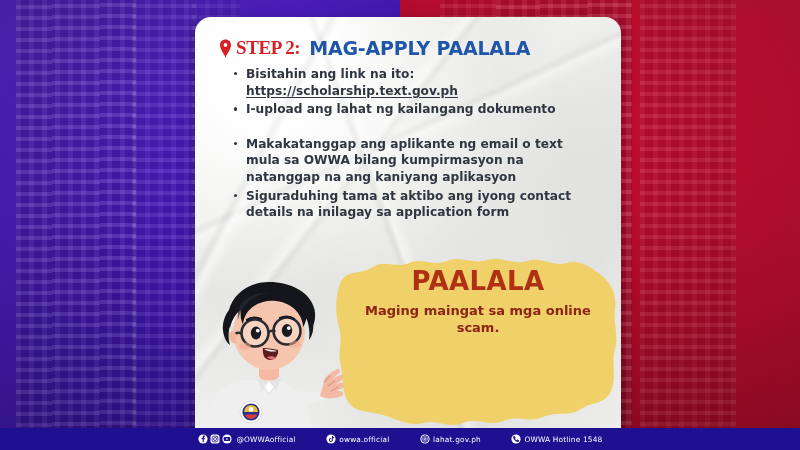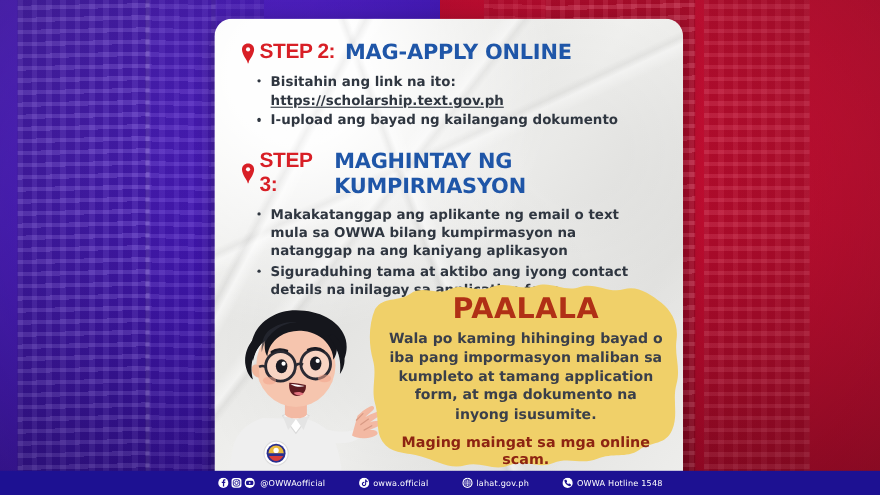--- a/index.html
+++ b/index.html
@@ -71,21 +71,21 @@
       linear-gradient(155deg, rgba(0,0,0,0) 33%, rgba(0,0,0,.04) 34%, rgba(255,255,255,.38) 35%, rgba(0,0,0,0) 37%);
   }
 
   .card-inner { position:relative; z-index:2; padding:20px 24px 0 24px; }
 
   
   .step-head { display:flex; align-items:center; gap:4px; }
   .pin { width:13px; height:19px; flex:none; display:block; }
   .step-num {
     font-size:19px; font-weight:bold; color:#d81f26; letter-spacing:-.4px;
-    font-family:Liberation Sans, sans-serif;
+    font-family:Liberation Serif, serif;
   }
   .step-title {
     font-size:19px; font-weight:bold; color:#1f56a8; letter-spacing:-.2px;
     font-family:"DejaVu Sans", sans-serif;
   }
   .gap-sm { margin-left:5px; }
 
   
   ul.bullets { list-style:none; margin:7px 0 0 14px; }
   ul.bullets li {
@@ -160,40 +160,31 @@
   <div class="card-inner">
 
     <div>
       <div class="step-head">
         <svg class="pin" viewBox="0 0 13 19">
           <path d="M6.5 0.6C3.3 0.6 1 3 1 6c0 4 4.2 9.6 5.1 11.4.2.4.6.4.8 0C7.8 15.6 12 10 12 6c0-3-2.3-5.4-5.5-5.4z" fill="#d81f26"></path>
           <circle cx="6.5" cy="5.9" r="1.9" fill="#ffffff"></circle>
           <rect x="6.1" y="12" width="0.9" height="6.6" fill="#d81f26"></rect>
         </svg>
         <span class="step-num">STEP 2:</span>
-        <span class="step-title gap-sm">MAG-APPLY ONLINE</span>
+        <span class="step-title gap-sm">MAG-APPLY PAALALA</span>
       </div>
       <ul class="bullets">
         <li>
           <span>Bisitahin ang link na ito: </span><a class="lnk" href="#">https://scholarship.text.gov.ph</a>
         </li>
-        <li>I-upload ang bayad ng kailangang dokumento</li>
+        <li>I-upload ang lahat ng kailangang dokumento</li>
       </ul>
     </div>
 
     <div class="step3-wrap">
-      <div class="step-head">
-        <svg class="pin" viewBox="0 0 13 19">
-          <path d="M6.5 0.6C3.3 0.6 1 3 1 6c0 4 4.2 9.6 5.1 11.4.2.4.6.4.8 0C7.8 15.6 12 10 12 6c0-3-2.3-5.4-5.5-5.4z" fill="#d81f26"></path>
-          <circle cx="6.5" cy="5.9" r="1.9" fill="#ffffff"></circle>
-          <rect x="6.1" y="12" width="0.9" height="6.6" fill="#d81f26"></rect>
-        </svg>
-        <span class="step-num">STEP 3:</span>
-        <span class="step-title gap-sm">MAGHINTAY NG KUMPIRMASYON</span>
-      </div>
       <ul class="bullets">
         <li>Makakatanggap ang aplikante ng email o text mula sa OWWA bilang kumpirmasyon na natanggap na ang kaniyang aplikasyon</li>
         <li>Siguraduhing tama at aktibo ang iyong contact details na inilagay sa application form</li>
       </ul>
     </div>
 
   </div>
 
   <svg id="mascot" viewBox="0 0 152 190">
 
@@ -258,21 +249,20 @@
                C244,4 256,12 266,20 C276,28 282,40 280,54
                C278,68 284,80 280,94 C276,108 282,122 276,136
                C270,150 258,146 246,154 C234,162 222,156 208,162
                C194,168 182,160 168,166 C154,172 142,162 128,168
                C114,174 102,164 88,168 C74,172 62,164 48,160
                C34,156 22,158 14,148 C6,138 10,126 6,112
                C2,98 8,86 4,72 C0,58 0,40 6,26 Z" fill="#f0d069"></path>
     </svg>
     <div class="paalala-content">
       <div class="paalala-title">PAALALA</div>
-      <div class="paalala-body">Wala po kaming hihinging bayad o iba pang impormasyon maliban sa kumpleto at tamang application form, at mga dokumento na inyong isusumite.</div>
       <div class="paalala-warn">Maging maingat sa mga online scam.</div>
     </div>
   </div>
 </div>
 
 <div id="footer">
 
   <div class="fgroup">
     <span class="ico-row">
       <svg class="fico" viewBox="0 0 20 20">

